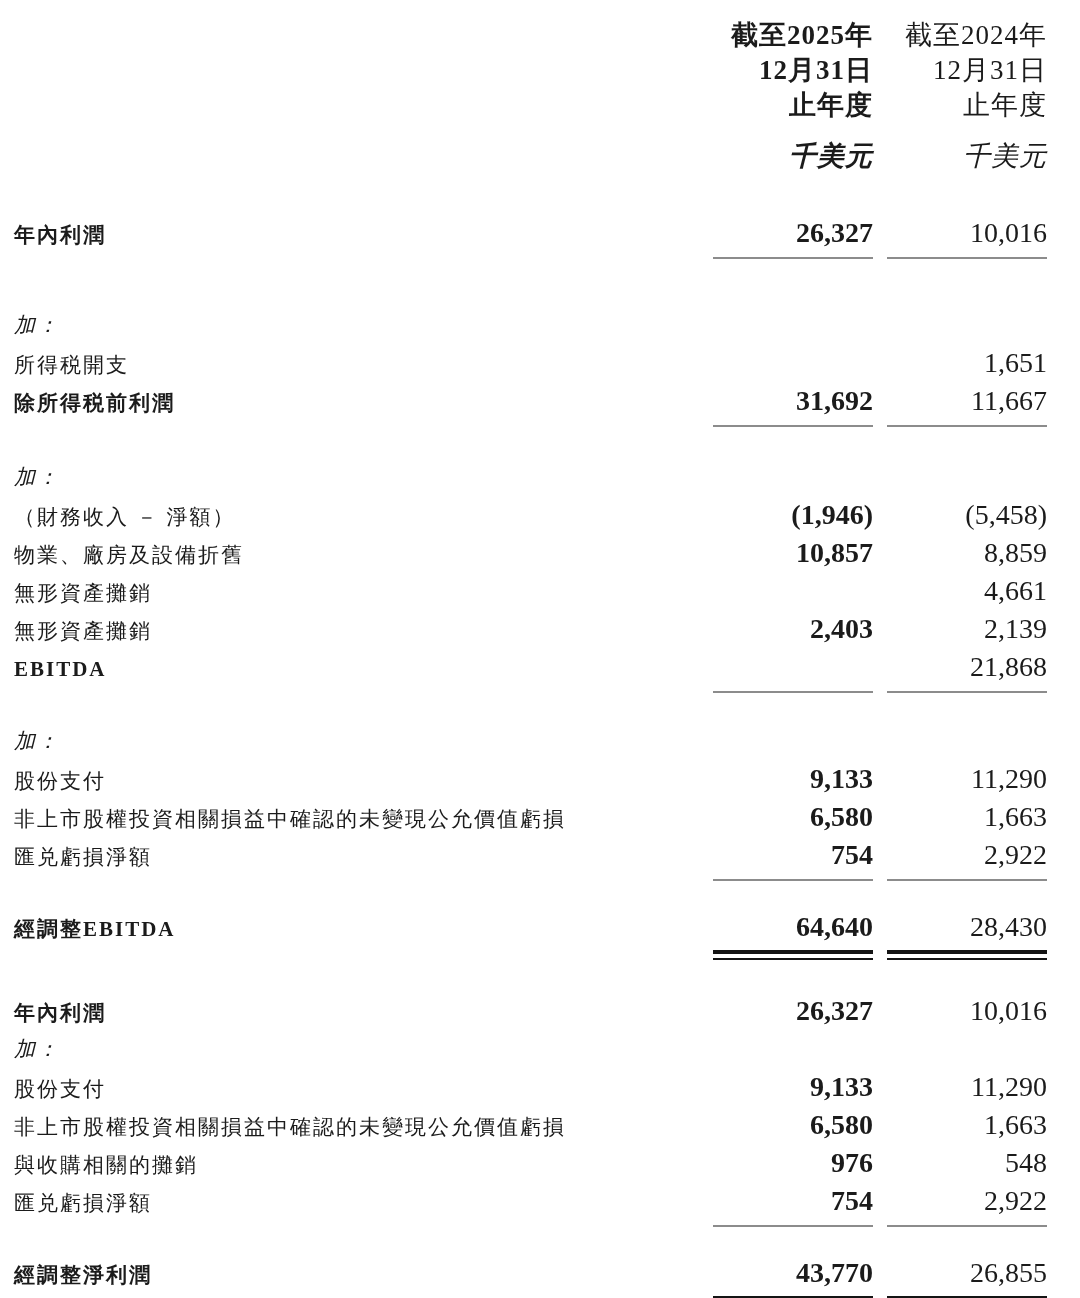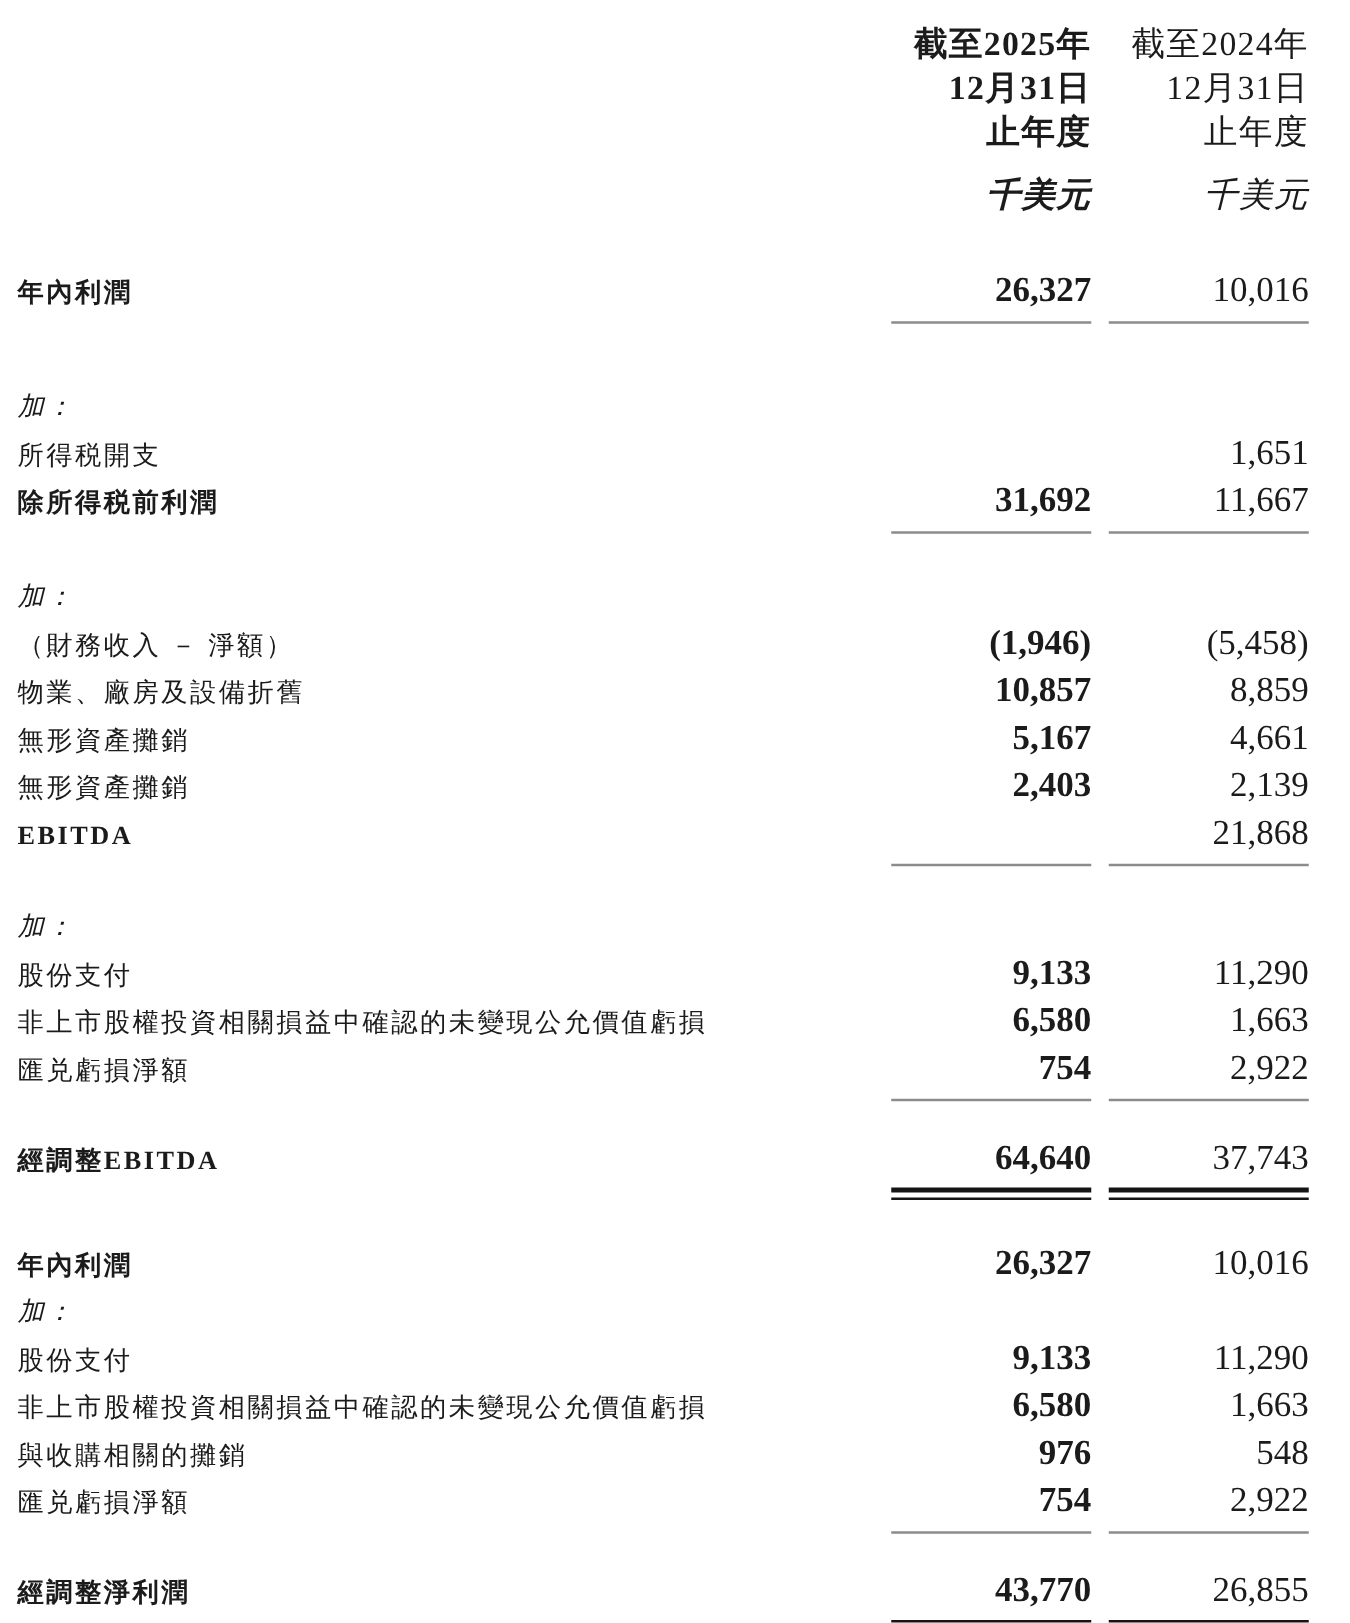--- a/index.html
+++ b/index.html
@@ -152,21 +152,20 @@
 
   <div class="row">
     <div class="label">物業、廠房及設備折舊</div>
     <div class="c1 num">10,857</div>
     <div class="colgap"></div>
     <div class="c2">8,859</div>
   </div>
 
   <div class="row">
     <div class="label">無形資產攤銷</div>
-    <div class="c1 num">5,167</div>
     <div class="colgap"></div>
     <div class="c2">4,661</div>
   </div>
 
   <div class="row">
     <div class="label">無形資產攤銷</div>
     <div class="c1 num">2,403</div>
     <div class="colgap"></div>
     <div class="c2">2,139</div>
   </div>
@@ -226,21 +225,21 @@
         <div class="rule"></div>
       </div>
   </div>
 
   <div class="sp" style="height:24px"></div>
 
   <div class="row">
     <div class="label b">經調整EBITDA</div>
     <div class="c1 num">64,640</div>
     <div class="colgap"></div>
-    <div class="c2">37,743</div>
+    <div class="c2">28,430</div>
   </div>
   <div class="row rule-dbl-row">
     <div class="label"></div>
       <div class="c1">
         <div class="rule-dbl"></div>
       </div>
       <div class="colgap"></div>
       <div class="c2">
         <div class="rule-dbl"></div>
       </div>

